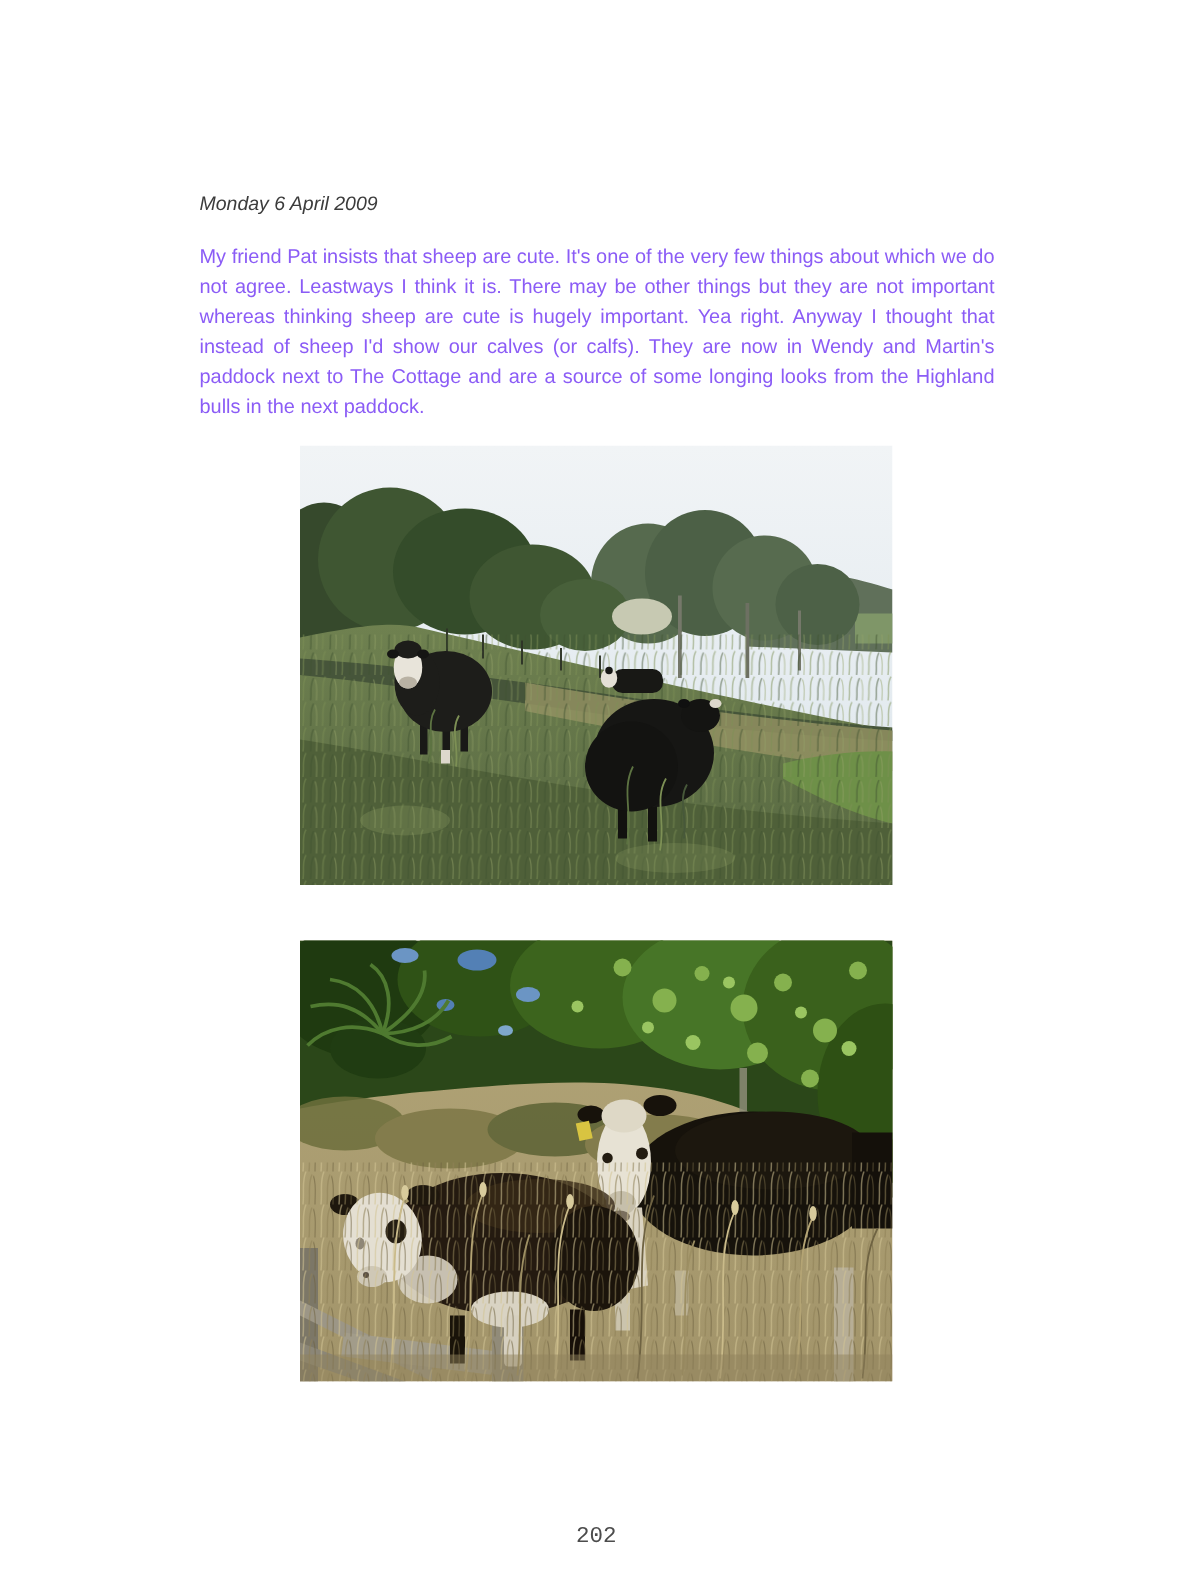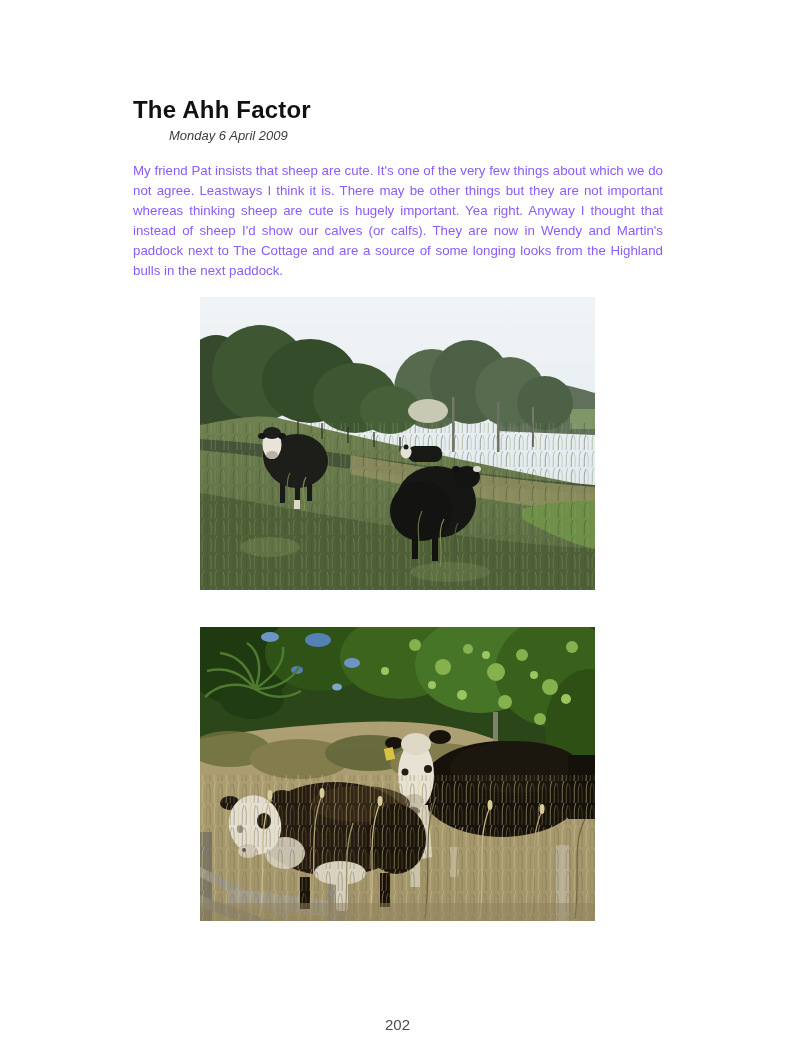--- a/index.html
+++ b/index.html
@@ -8,42 +8,41 @@
     font-family:"Liberation Sans", sans-serif;overflow:hidden;
   }
   .page{position:absolute;inset:0;background:#ffffff;}
   .title{
     position:absolute;left:133px;top:97px;margin:0;
     font-size:24px;font-weight:bold;color:#111111;letter-spacing:0.2px;
     line-height:26px;
   }
   .date{
     position:absolute;left:133px;top:128px;
-    font-size:13px;font-style:italic;color:#3c3c3c;line-height:15px;margin-left:36px;
+    font-size:13px;font-style:italic;color:#3c3c3c;line-height:15px;
   }
   .body-text{
     position:absolute;left:133px;top:161px;width:530px;margin:0;
     font-size:13.3px;line-height:20px;color:#8b5cf6;
     text-align:justify;
   }
   figure{margin:0;padding:0;position:absolute;}
   .photo1{left:200px;top:297px;width:395px;height:293px;}
   .photo2{left:200px;top:627px;width:395px;height:294px;}
   figure svg{display:block;width:100%;height:100%;}
   .page-number{
     position:absolute;left:0;top:1016px;width:795px;text-align:center;
-    font-family:Liberation Sans, sans-serif;font-size:15px;color:#4c4c4c;
+    font-family:Liberation Mono, monospace;font-size:15px;color:#4c4c4c;
   }
 </style>
 </head>
 <body>
 
 <div class="page">
 
-  <h1 class="title">The Ahh Factor</h1>
   <div class="date">Monday 6 April 2009</div>
   <p class="body-text">My friend Pat insists that sheep are cute. It's one of the very few things about which we do not agree. Leastways I think it is. There may be other things but they are not important whereas thinking sheep are cute is hugely important. Yea right. Anyway I thought that instead of sheep I'd show our calves (or calfs). They are now in Wendy and Martin's paddock next to The Cottage and are a source of some longing looks from the Highland bulls in the next paddock.</p>
 
   <figure class="photo1" aria-label="Three black calves with white faces on a grassy hillside, a line of trees along the skyline under a pale overcast sky">
     <svg viewBox="0 0 395 293" preserveAspectRatio="none">
       <defs>
         <linearGradient id="sky1" x1="0" y1="0" x2="0" y2="1">
           <stop offset="0" stop-color="#f1f4f6"></stop>
             <stop offset="0.6" stop-color="#e4ebf0"></stop>
             <stop offset="1" stop-color="#d9e2e8"></stop>

